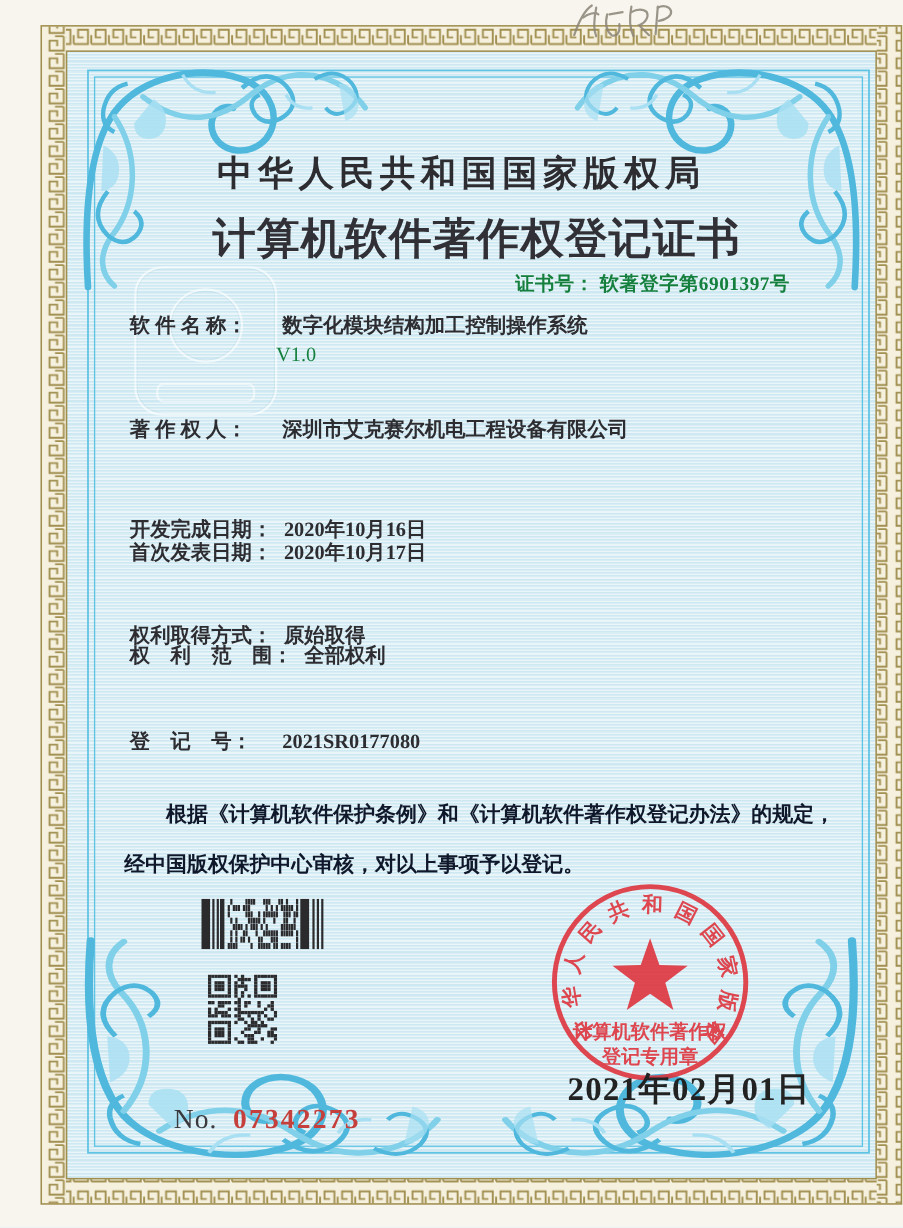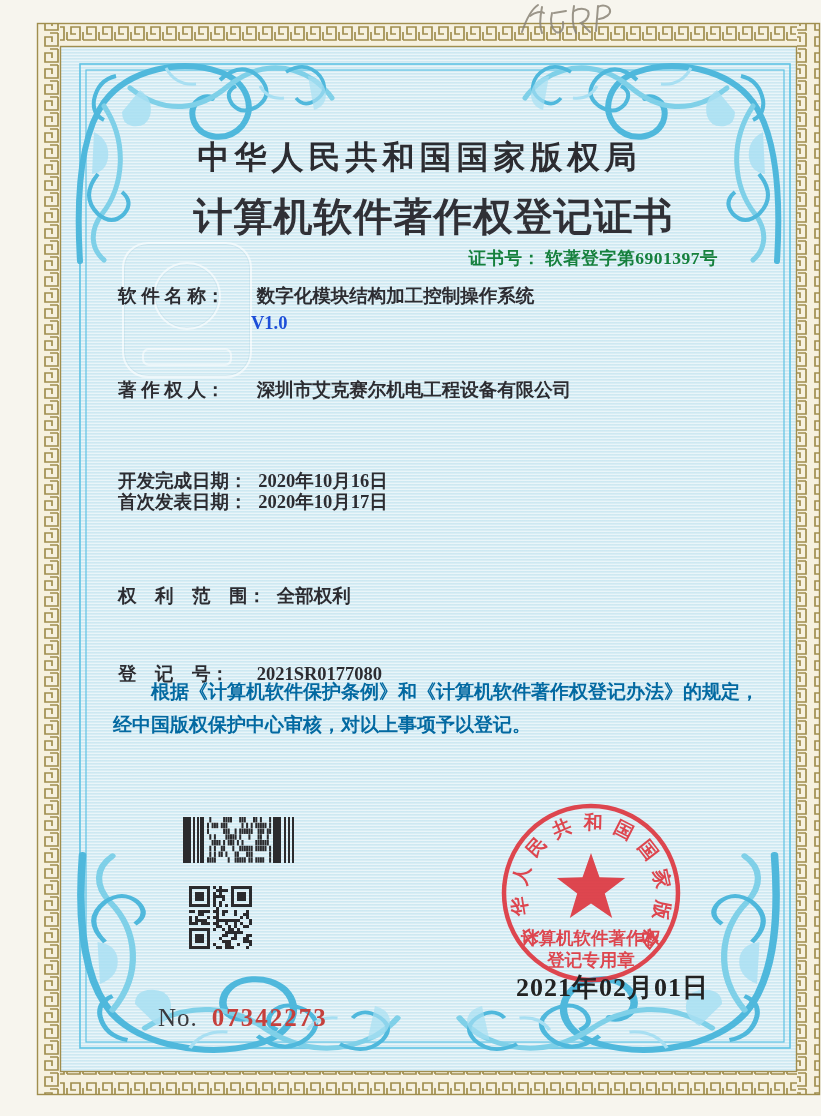--- a/index.html
+++ b/index.html
@@ -28,29 +28,29 @@
     left:0;right:0;top:190px;text-align:center;
     font-size:39px;font-weight:bold;letter-spacing:1px;color:#303036;padding-left:28px;
   }
   #cert-no-line{
     top:246px;right:103px;font-size:17.5px;font-weight:bold;color:#15803d;
     letter-spacing:.5px;
   }
   .row{left:100px;color:#2c2c31;font-weight:bold;font-size:18.5px;white-space:nowrap;}
   .row .lab{display:inline-block;min-width:128px;}
   .row .val{display:inline-block;margin-left:6px;text-align:right;}
-  .val2{left:233px;color:#1d4ed8;font-weight:bold;font-size:18.5px;}
+  .val2{left:233px;color:#15803d;font-weight:normal;font-size:18.5px;}
   #statement{
-    left:95px;top:675px;width:652px;
-    font-size:19px;font-weight:bold;line-height:33px;color:#0369a1;
+    left:95px;top:718px;width:652px;
+    font-size:19px;font-weight:bold;line-height:46px;color:#0f172a;
     text-indent:2em;margin:0;
   }
   #serial-line{left:140px;top:1004px;font-size:25px;color:#3a3a3e;letter-spacing:1px;}
   #serial-line .num{color:#c5403c;margin-left:14px;letter-spacing:2px;font-weight:bold;}
-  #issue-date{left:498px;top:970px;font-size:26px;color:#222;letter-spacing:1px;font-weight:bold;}
+  #issue-date{left:498px;top:970px;font-size:30px;color:#222;letter-spacing:1px;font-weight:bold;}
   
   #watermark{
     left:104px;top:242px;width:126px;height:132px;opacity:.65;
     border:2px solid rgba(255,255,255,.9);border-radius:26px;
     box-shadow:inset 0 0 0 1px rgba(160,200,215,.35);
   }
   #watermark .circ{
     position:absolute;left:29px;top:18px;width:64px;height:64px;border-radius:50%;
     border:2px solid rgba(255,255,255,.9);
     box-shadow:inset 0 0 0 1px rgba(160,200,215,.3);
@@ -156,20 +156,24 @@
   <div class="row abs" style="top:468px">
     <span class="lab">开发完成日期：</span>
     <span class="val">2020年10月16日</span>
   </div>
 
   <div class="row abs" style="top:489px">
     <span class="lab">首次发表日期：</span>
     <span class="val">2020年10月17日</span>
   </div>
 
+  <div class="row abs" style="top:565px">
+    <span class="lab">权利取得方式：</span>
+    <span class="val">原始取得</span>
+  </div>
 
   <div class="row abs" style="top:583px">
     <span class="lab">权　利　范　围：</span>
     <span class="val">全部权利</span>
   </div>
 
   <div class="row abs" style="top:661px">
     <span class="lab">登　记　号：</span>
     <span class="val">2021SR0177080</span>
   </div>

